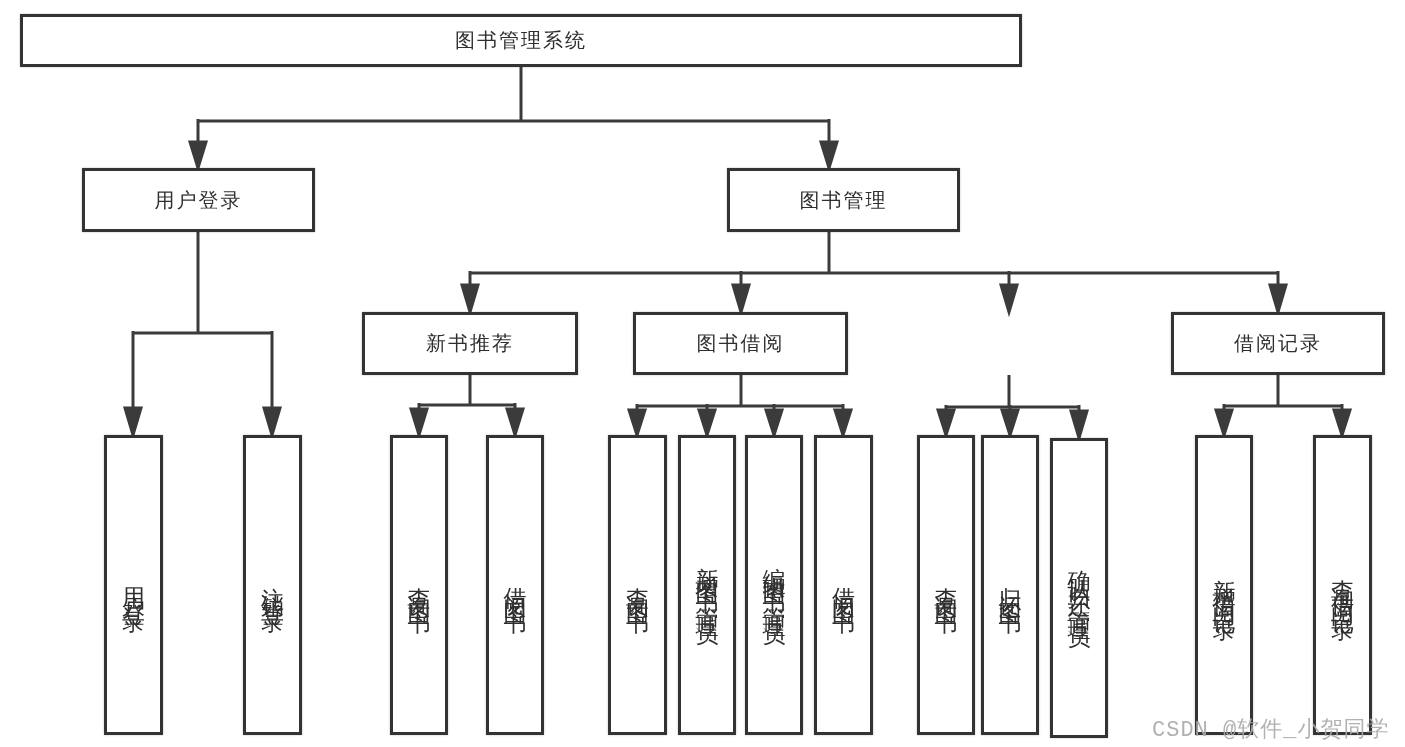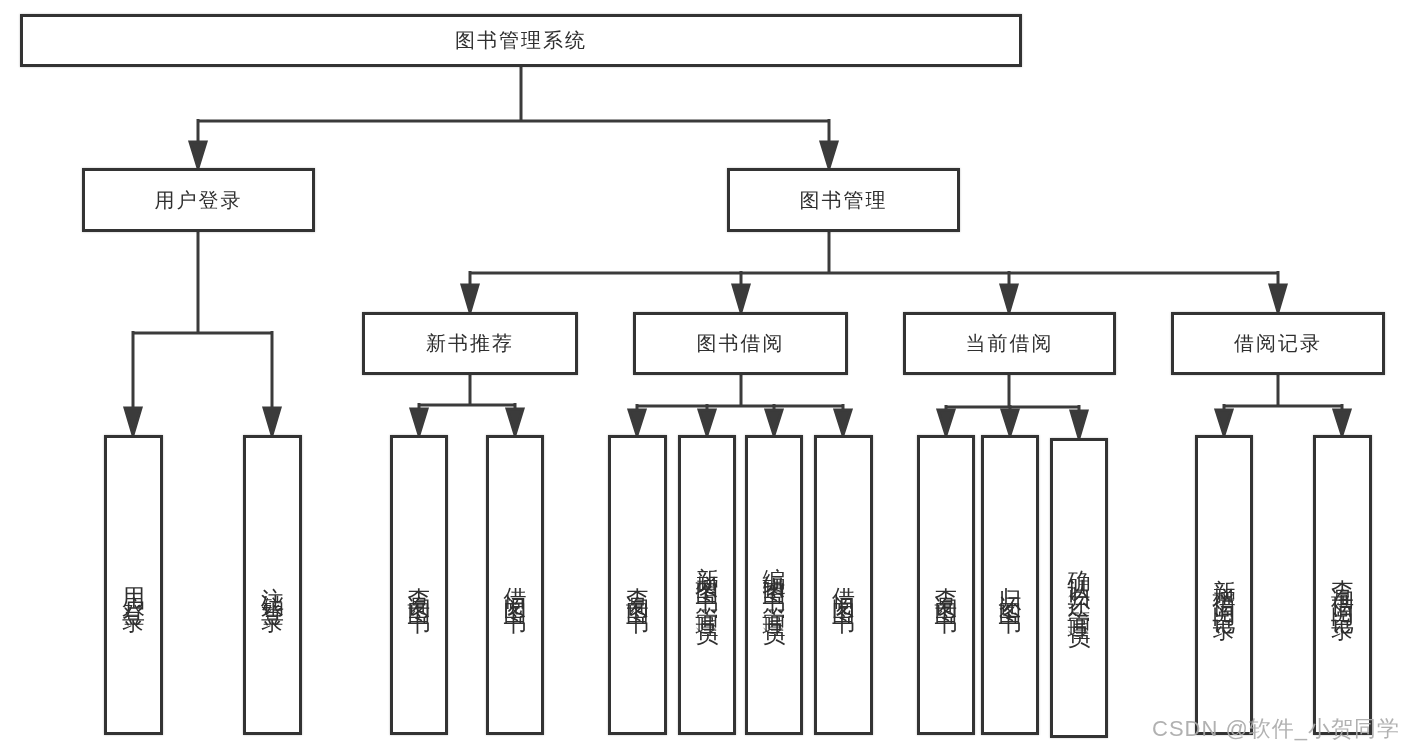--- a/index.html
+++ b/index.html
@@ -39,20 +39,21 @@
     white-space:nowrap;
   }
   #watermark{
     position:absolute;
     left:1152px;top:714px;
     font-size:22px;
     color:rgba(170,170,170,0.92);
     letter-spacing:1px;
     z-index:5;
     white-space:nowrap;
+    font-family:Liberation Mono, monospace;
   }
 </style>
 </head>
 <body>
 
 <div id="stage">
 
   <svg id="connectors" viewBox="0 0 1405 747" xmlns="http://www.w3.org/2000/svg" stroke="#3b3b3b" stroke-width="3" fill="none">
 
     <g>
@@ -129,21 +130,20 @@
     </g>
   </svg>
 
   <div class="hnode" style="left:20px;top:14px;width:1002px;height:53px;text-align:center;">图书管理系统</div>
 
   <div class="hnode" style="left:82px;top:168px;width:233px;height:64px;">用户登录</div>
   <div class="hnode" style="left:711px;top:168px;width:233px;height:64px;margin-left:16px;">图书管理</div>
 
   <div class="hnode" style="left:633px;top:312px;width:215px;height:63px;">图书借阅</div>
   <div class="hnode" style="left:362px;top:312px;width:216px;height:63px;">新书推荐</div>
-  <div class="hnode" style="left:903px;top:312px;width:213px;height:63px;">当前借阅</div>
   <div class="hnode" style="left:1171px;top:312px;width:214px;height:63px;">借阅记录</div>
 
   <div class="vnode" style="left:104px;top:435px;width:59px;height:300px;">
     <span>用户登录</span>
   </div>
   <div class="vnode" style="left:243px;top:435px;width:59px;height:300px;">
     <span>注销登录</span>
   </div>
 
   <div class="vnode" style="left:390px;top:435px;width:58px;height:300px;">

